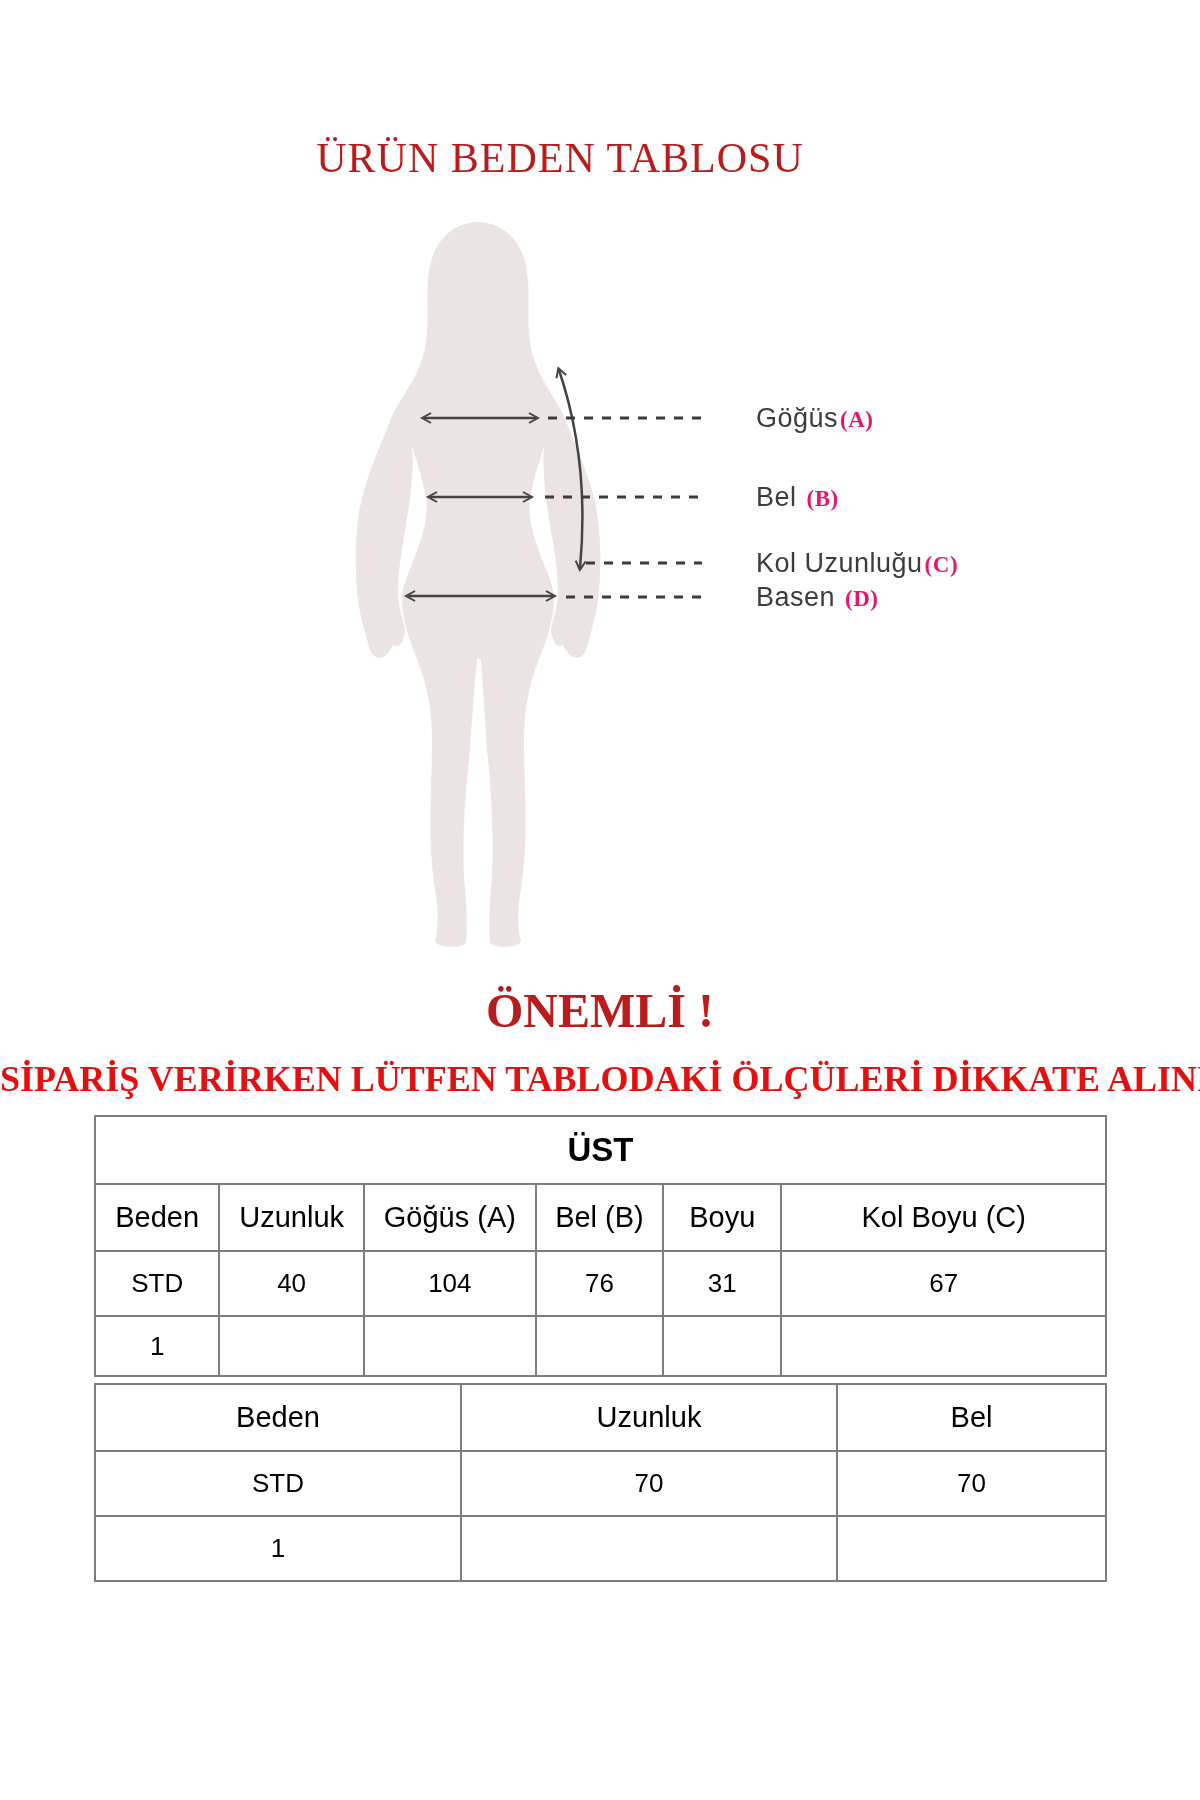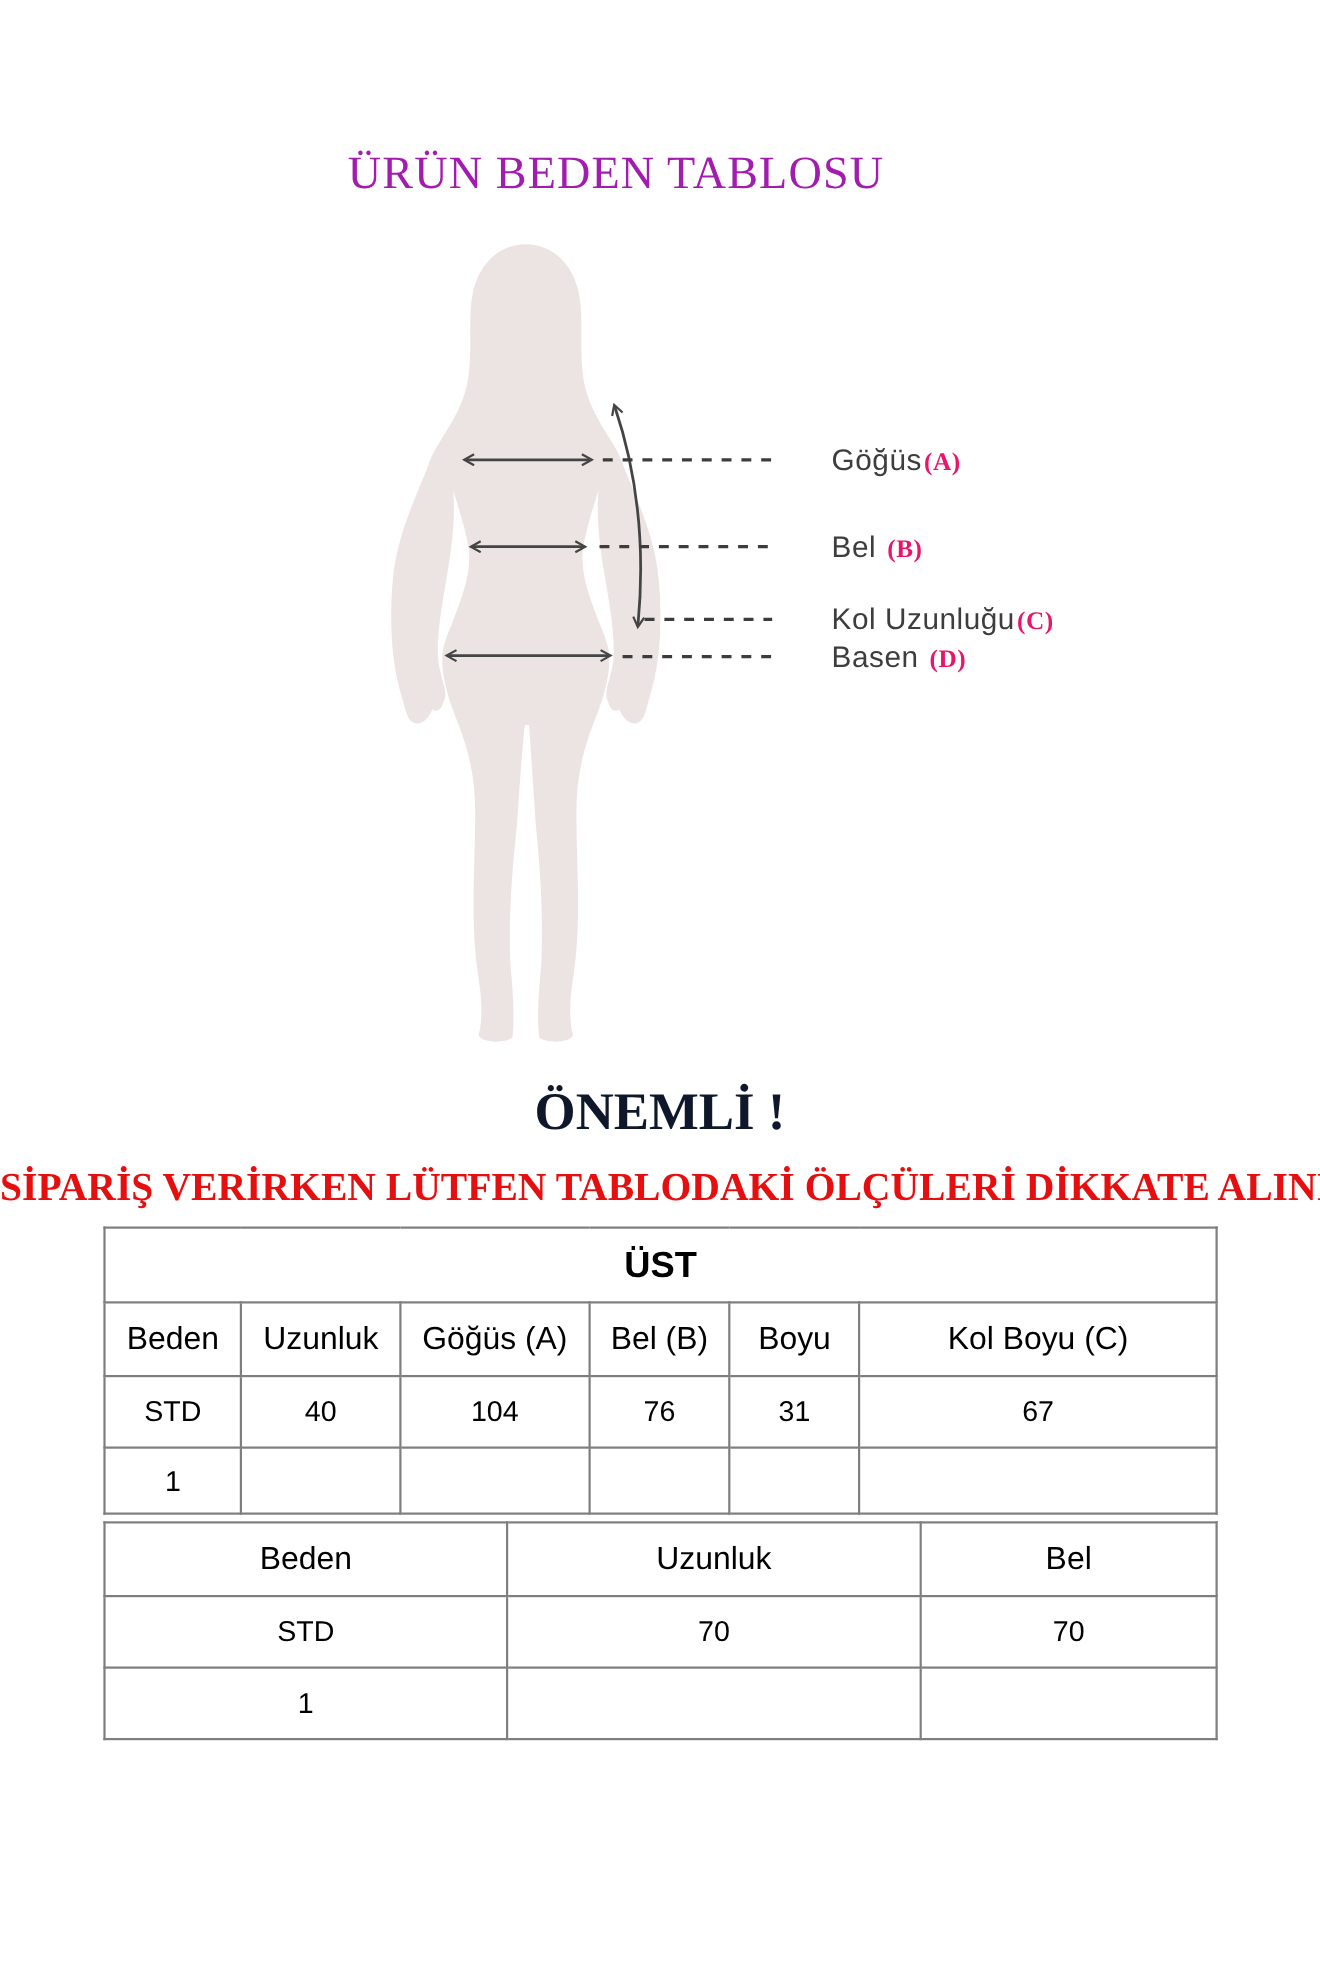--- a/index.html
+++ b/index.html
@@ -1,38 +1,38 @@
 <!DOCTYPE html>
 <html><head>
 <meta charset="utf-8">
 <style>
   html,body{margin:0;padding:0;background:#ffffff;}
   .page{position:relative;width:1200px;height:1800px;background:#ffffff;overflow:hidden;
         font-family:"Liberation Sans",sans-serif;}
 
   
   .title{position:absolute;top:134px;left:0;right:80px;text-align:center;
-         font-family:"Liberation Serif",serif;font-weight:normal;color:#a21caf;
+         font-family:"Liberation Serif",serif;font-weight:normal;color:#b91c1c;
          font-size:42px;letter-spacing:1px;white-space:nowrap;}
 
   
   .diagram-svg{position:absolute;left:300px;top:195px;width:600px;height:765px;}
   .mlabel{position:absolute;left:756px;color:#3d3d3d;font-size:27px;letter-spacing:.5px;
           white-space:nowrap;line-height:32px;}
   .mlabel .letter{font-family:"Liberation Serif",serif;font-weight:bold;font-size:23px;
           color:#e8156b;margin-left:2px;}
   .lbl-gogus{top:402px;}
   .lbl-bel{top:481px;}
   .lbl-kol{top:547px;}
   .lbl-basen{top:581px;text-align:right;}
 
   
   .important{position:absolute;top:983px;left:0;right:0;text-align:center;
              font-family:"Liberation Serif",serif;font-weight:bold;font-size:48px;
-             color:#0f172a;white-space:nowrap;}
+             color:#b91c1c;white-space:nowrap;}
   .warning{position:absolute;top:1058px;left:0;right:0;text-align:center;
            font-family:"Liberation Serif",serif;font-weight:bold;font-size:36px;
            color:#e60f0f;white-space:nowrap;letter-spacing:0px;}
 
   
   table.size{position:absolute;left:94px;width:1013px;border-collapse:collapse;
              table-layout:fixed;background:#fff;}
   table.size td{border:2px solid #7e7e7e;text-align:center;vertical-align:middle;
                 color:#000;padding:0;}
   .t-ust{top:1115px;}

